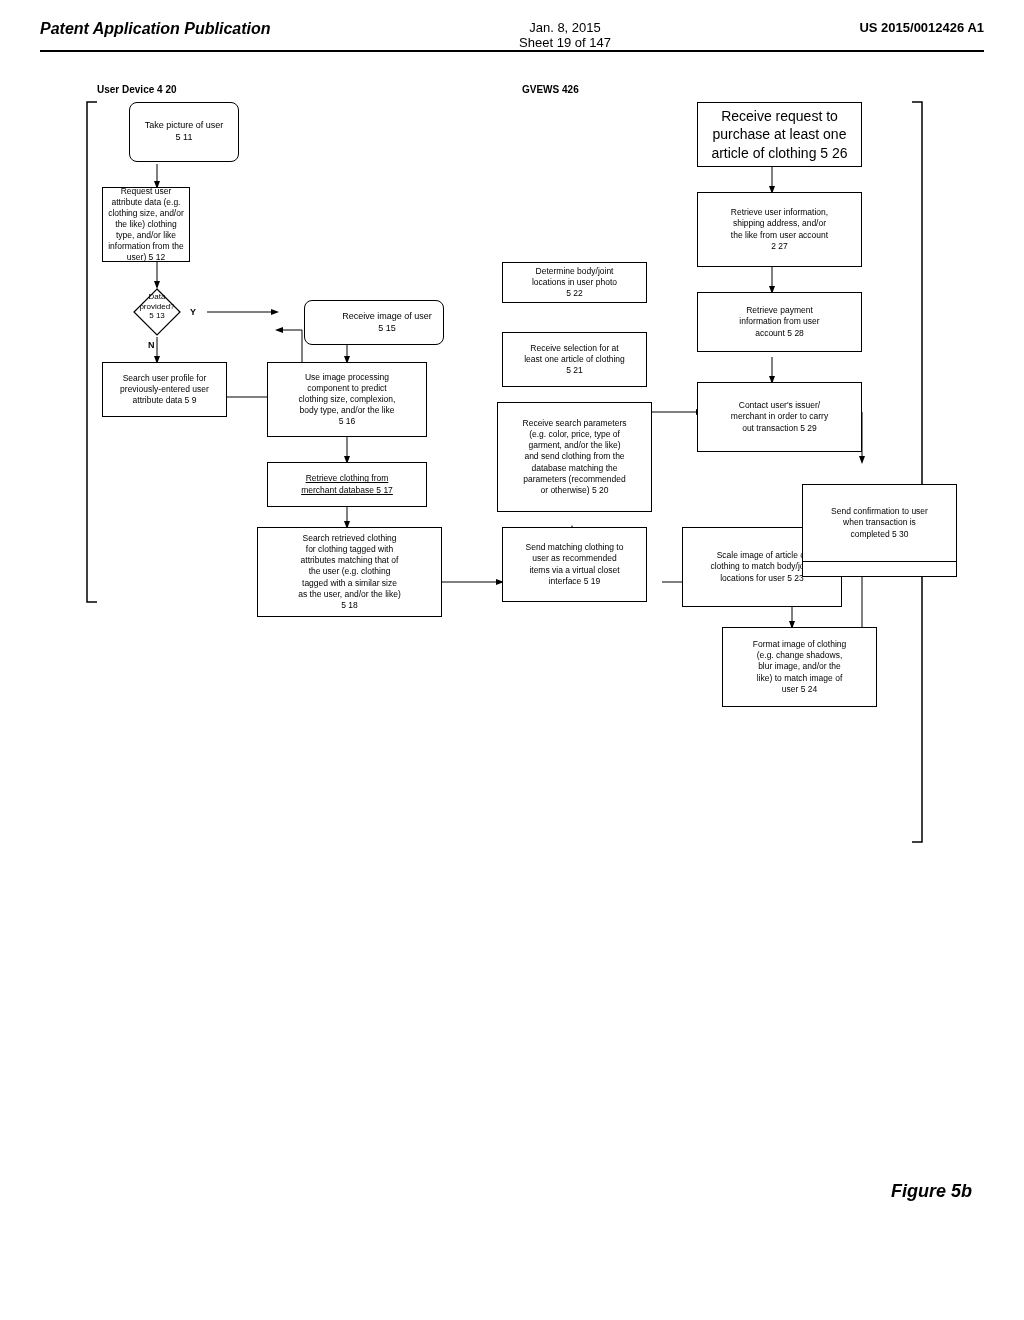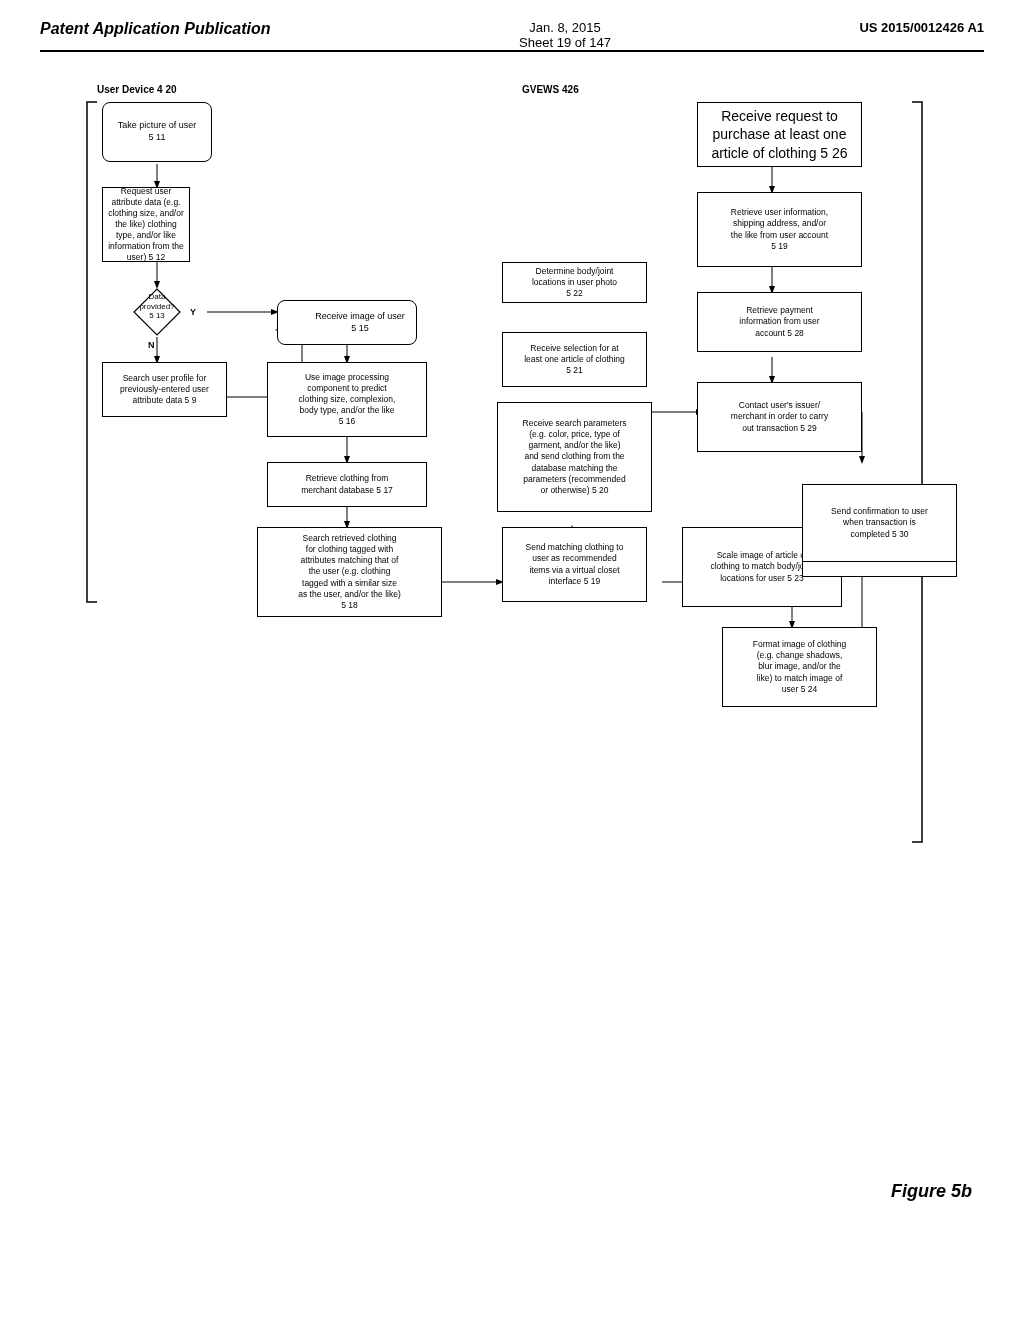--- a/index.html
+++ b/index.html
@@ -63,20 +63,21 @@
       text-align: center;
       font-size: 9.5px;
       line-height: 1.3;
       padding: 4px 5px;
       display: flex;
       align-items: center;
       justify-content: center;
     }
     .box-rounded {
       border-radius: 8px;
+      margin-left: 27px;
     }
     svg.arrows {
       position: absolute;
       top: 0;
       left: 0;
       width: 100%;
       height: 100%;
       pointer-events: none;
     }
     .label-tag {
@@ -195,21 +196,21 @@
 
     <div class="box" style="left:225px; top:290px; width:160px; height:75px;">
       <span style="white-space:pre-line; font-size:8.5px;">Use image processing
 component to predict
 clothing size, complexion,
 body type, and/or the like
 5 16</span>
     </div>
 
     <div class="box" style="left:225px; top:390px; width:160px; height:45px;">
-      <span style="white-space:pre-line; font-size:8.5px;">Retrieve clothing from
+      <span style="white-space:pre-line; font-size:8.5px;text-decoration:underline;">Retrieve clothing from
 merchant database 5 17</span>
     </div>
 
     <div class="box" style="left:215px; top:455px; width:185px; height:90px;">
       <span style="white-space:pre-line; font-size:8.5px;">Search retrieved clothing
 for clothing tagged with
 attributes matching that of
 the user (e.g. clothing
 tagged with a similar size
 as the user, and/or the like)
@@ -270,21 +271,21 @@
     <div class="box" style="left:655px; top:30px; width:165px; height:65px;">
       <span style="white-space:pre-line; font-size:14px;">Receive request to
 purchase at least one
 article of clothing 5 26</span>
     </div>
 
     <div class="box" style="left:655px; top:120px; width:165px; height:75px;">
       <span style="white-space:pre-line; font-size:8.5px;">Retrieve user information,
 shipping address, and/or
 the like from user account
-5 19</span>
+2 27</span>
     </div>
 
     <div class="box" style="left:655px; top:220px; width:165px; height:60px;">
       <span style="white-space:pre-line; font-size:8.5px;">Retrieve payment
 information from user
 account 5 28</span>
     </div>
 
     <div class="box" style="left:655px; top:310px; width:165px; height:70px;">
       <span style="white-space:pre-line; font-size:8.5px;">Contact user's issuer/

